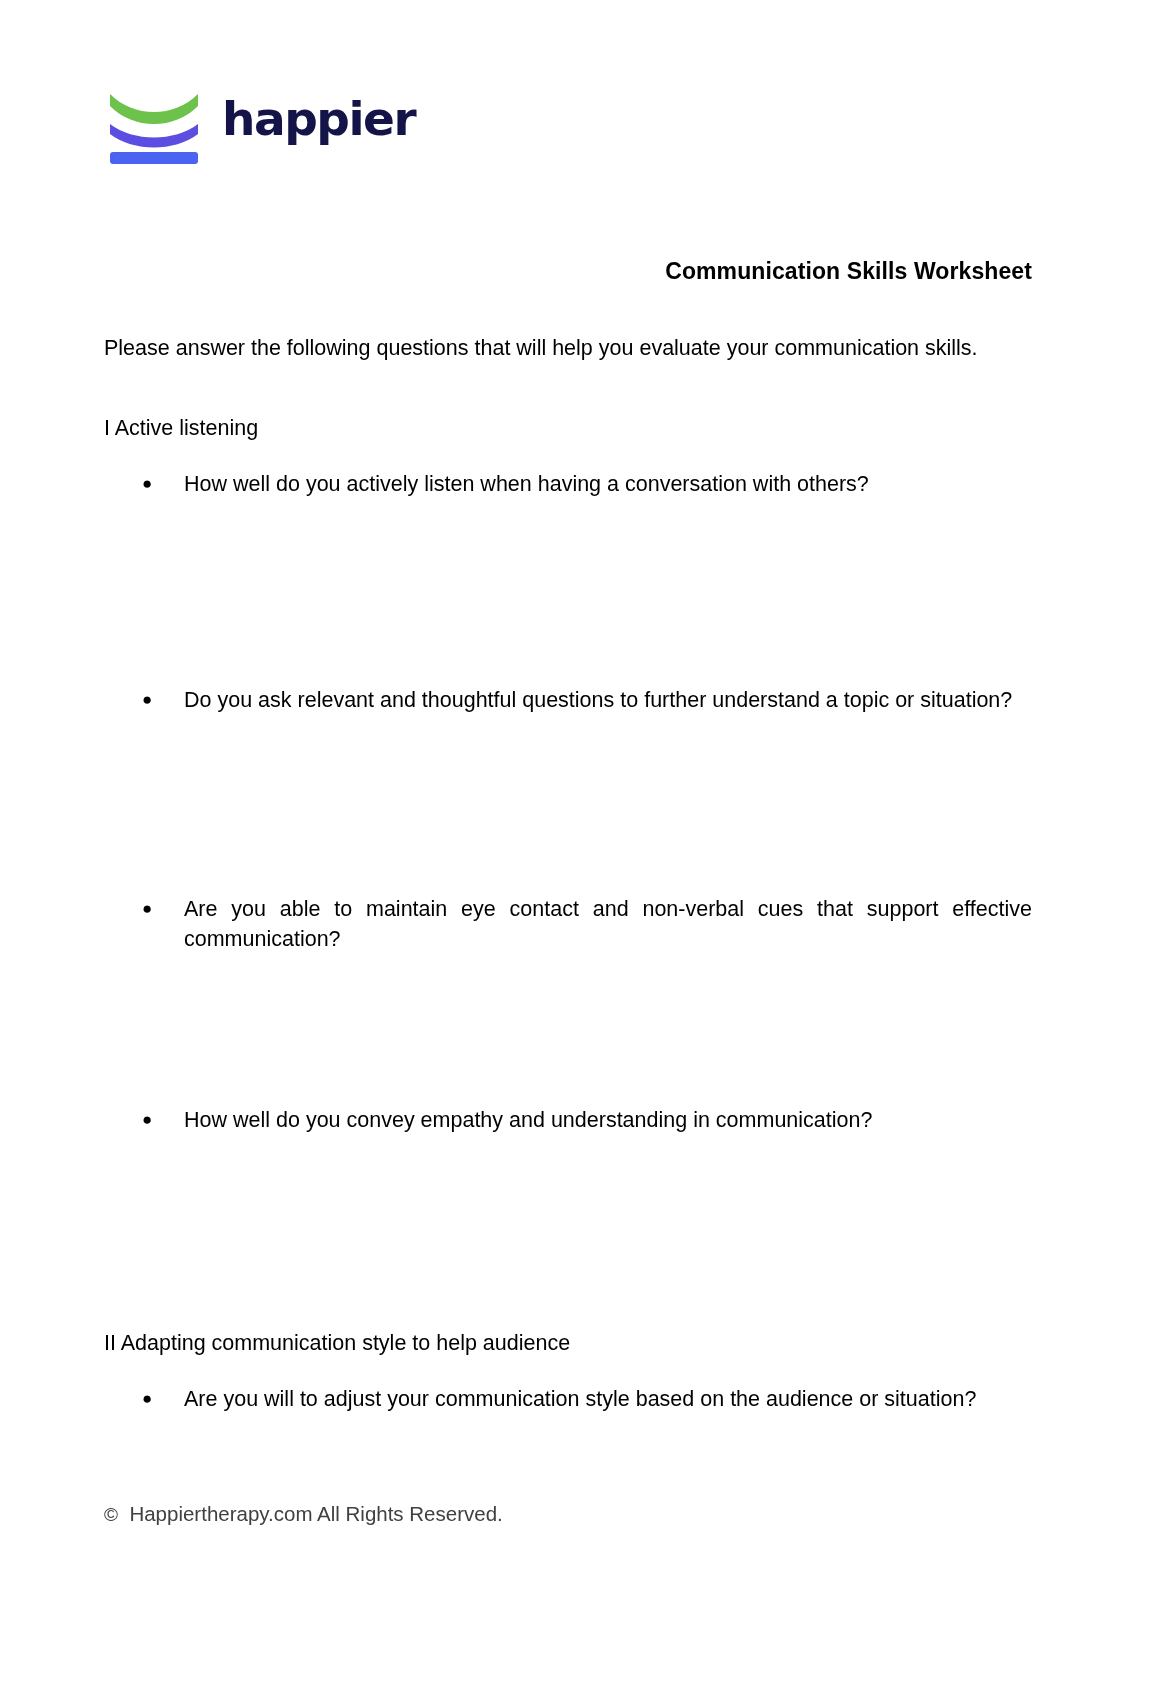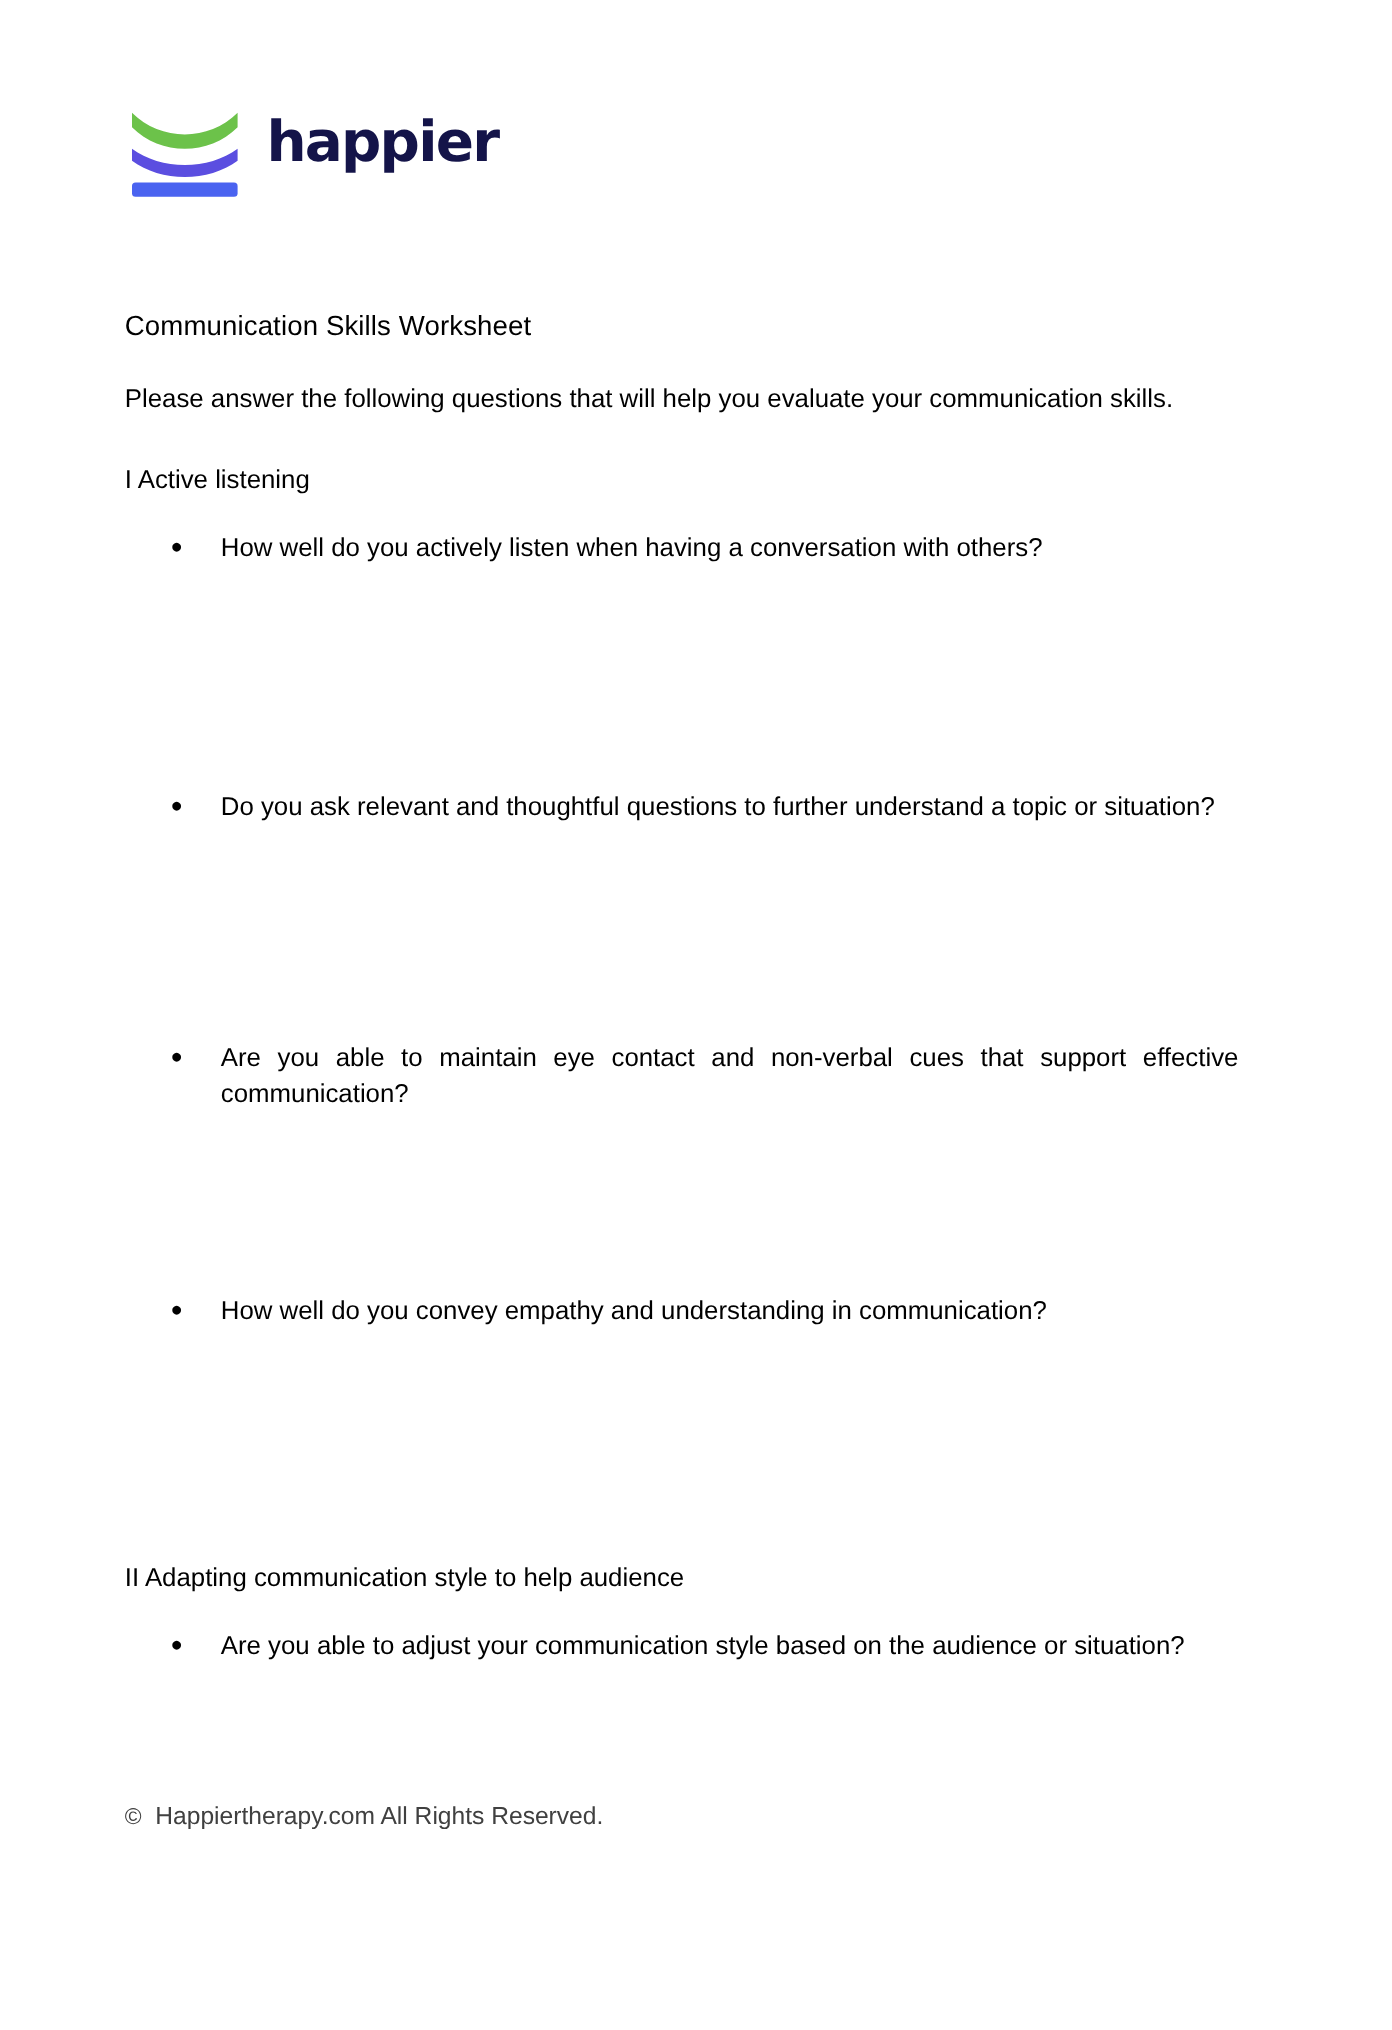--- a/index.html
+++ b/index.html
@@ -47,31 +47,31 @@
     white-space: nowrap;
   }
   
   .doc {
     position: absolute;
     left: 104px;
     top: 258px;
     width: 928px;
   }
   .doc-title {
-    text-align: left;
+    text-align: right;
     font-size: 23px;
-    font-weight: normal;
+    font-weight: bold;
     letter-spacing: 0.1px;
-    margin: 0 0 32px 0;
+    margin: 0 0 48px 0;
   }
   .intro {
     font-size: 21.5px;
     line-height: 1.42;
     text-align: justify;
-    margin: 0 0 40px 0;
+    margin: 0 0 52px 0;
   }
   .section-heading {
     font-size: 21.5px;
     font-weight: normal;
     margin: 0 0 28px 0;
   }
   .section-heading.second {
     margin-top: 0;
   }
   ul.questions {
@@ -159,21 +159,21 @@
       </li>
     </ul>
 
     <div class="gap-xl"></div>
 
     <h2 class="section-heading second">II Adapting communication style to help audience</h2>
 
     <ul class="questions">
       <li>
         <span class="bullet">●</span>
-        <span>Are you able to adjust your communication style based on the audience or situation?</span>
+        <span>Are you will to adjust your communication style based on the audience or situation?</span>
       </li>
     </ul>
 
   </div>
 
   <div class="footer">
     <span class="mark">©</span>
     &nbsp;<span>Happiertherapy.com All Rights Reserved.</span>
   </div>
 

